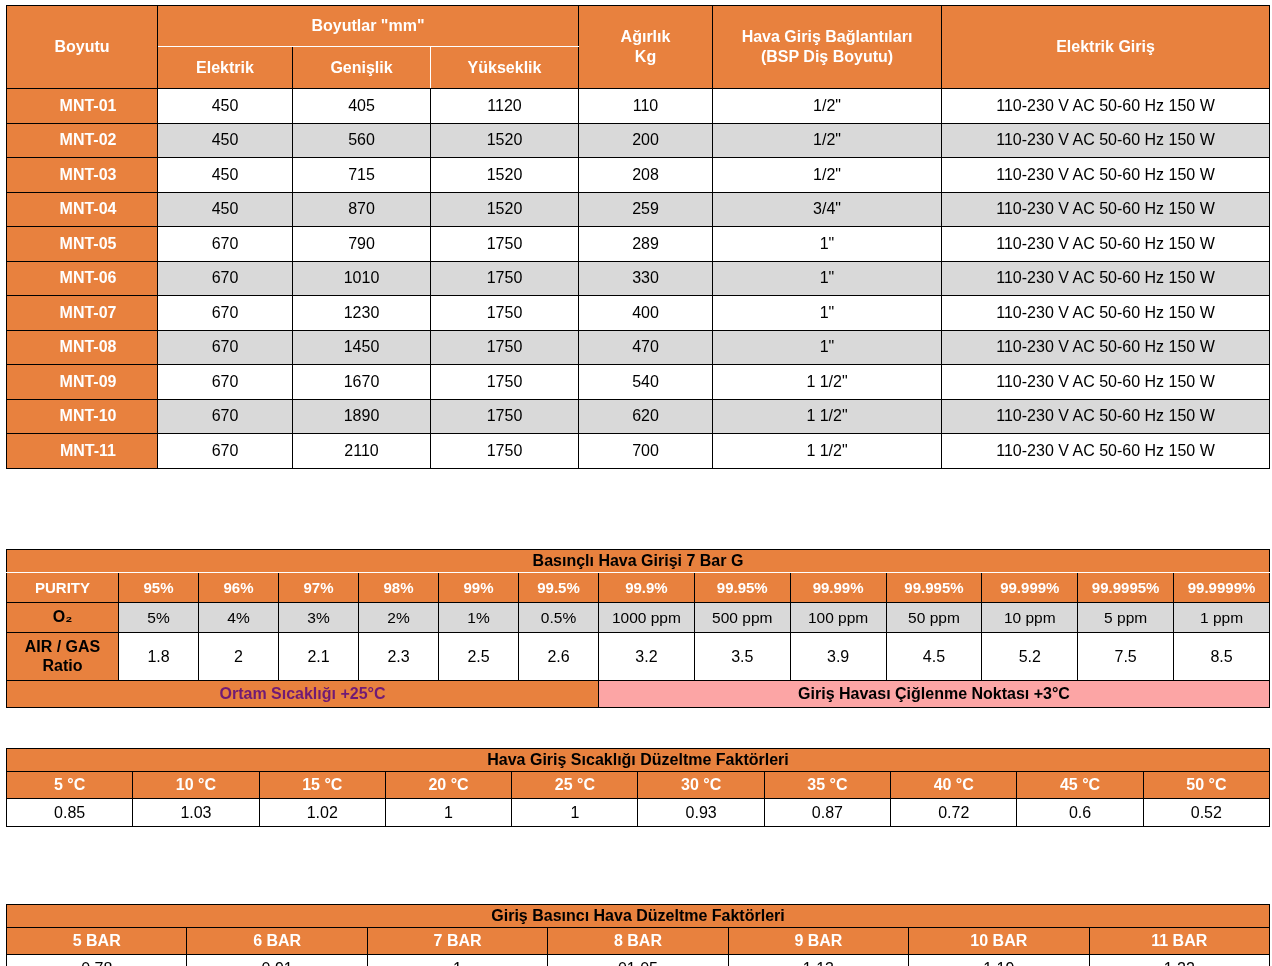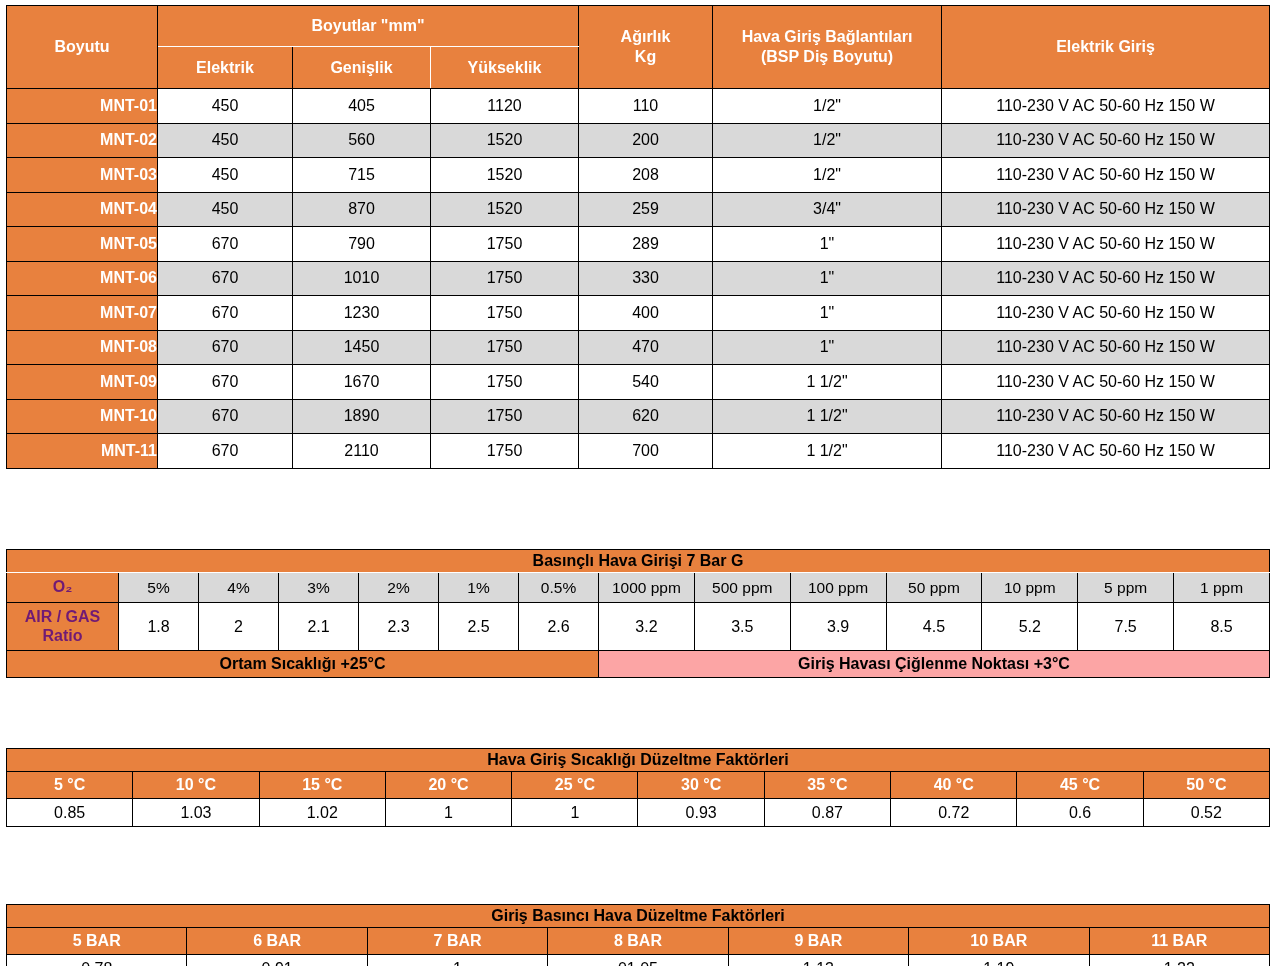--- a/index.html
+++ b/index.html
@@ -20,39 +20,39 @@
   #spec{top:5px;}
   #spec thead th{
     background:var(--orange);color:#fff;font-weight:bold;font-size:16px;line-height:1.25;
   }
   #spec thead tr:first-child th{height:40px;}
   #spec thead tr.sub th{height:41px;}
   #spec th.group-dims{border-bottom:1.5px solid #fff;}
   #spec th.sub-mid{border-left:1.5px solid #fff;border-right:1.5px solid #fff;margin-left:20px;}
   #spec tbody td{font-size:16px;height:33.5px;background:#fff;}
   #spec tbody td.model{
-    background:var(--orange);color:#fff;font-weight:bold;text-align:right;padding-left:12px;
+    background:var(--orange);color:#fff;font-weight:bold;text-align:center;padding-left:12px;
   }
   #spec tbody tr:nth-of-type(even) td:not(.model){background:var(--grayrow);}
 
   
   #purity{top:549px;}
   #purity .title-cell{
     background:var(--orange);color:#000;font-weight:bold;font-size:16px;height:22px;
     border-bottom:1.5px solid #fff;
   }
   #purity .lbl{
-    background:var(--orange);color:#701a75;font-weight:bold;font-size:16px;
+    background:var(--orange);color:#000000;font-weight:bold;font-size:16px;
     border-top:1.5px solid #fff;line-height:1.15;
   }
   #purity tr.purity-row th{background:var(--orange);color:#fff;font-weight:bold;font-size:15px;height:29px;}
   #purity tr.o2-row td{background:var(--grayrow);font-size:15.5px;height:29px;}
   #purity tr.ratio-row td{background:#fff;font-size:16px;height:47px;}
   #purity tr.footer-row td{height:26px;font-size:16px;font-weight:bold;}
-  #purity td.footer-left{background:var(--orange);color:#000000;}
+  #purity td.footer-left{background:var(--orange);color:#701a75;}
   #purity td.footer-right{background:#fca5a5;color:#000;}
 
   
   .factors .title-cell{
     background:var(--orange);color:#000;font-weight:bold;font-size:16px;height:22px;
   }
   .factors th{background:var(--orange);color:#fff;font-weight:bold;font-size:16px;height:26px;}
   .factors td{background:#fff;font-size:16px;height:27px;margin-top:28px;}
   #temp{top:748px;}
   #pressure{top:904px;padding-left:20px;}
@@ -218,20 +218,37 @@
       <col>
       <col>
       <col>
       <col>
       <col>
   </colgroup>
   <tbody>
     <tr>
       <td colspan="14" class="title-cell">Basınçlı Hava Girişi 7 Bar G</td>
     </tr>
+    <tr class="purity-row">
+      <th class="lbl">PURITY</th>
+
+    <th>95%</th>
+        <th>96%</th>
+        <th>97%</th>
+        <th>98%</th>
+        <th>99%</th>
+        <th>99.5%</th>
+        <th>99.9%</th>
+        <th>99.95%</th>
+        <th>99.99%</th>
+        <th>99.995%</th>
+        <th>99.999%</th>
+        <th>99.9995%</th>
+        <th>99.9999%</th>
+      </tr>
     <tr class="o2-row">
       <th class="lbl">O₂</th>
 
     <td>5%</td>
         <td>4%</td>
         <td>3%</td>
         <td>2%</td>
         <td>1%</td>
         <td>0.5%</td>
         <td>1000 ppm</td>

